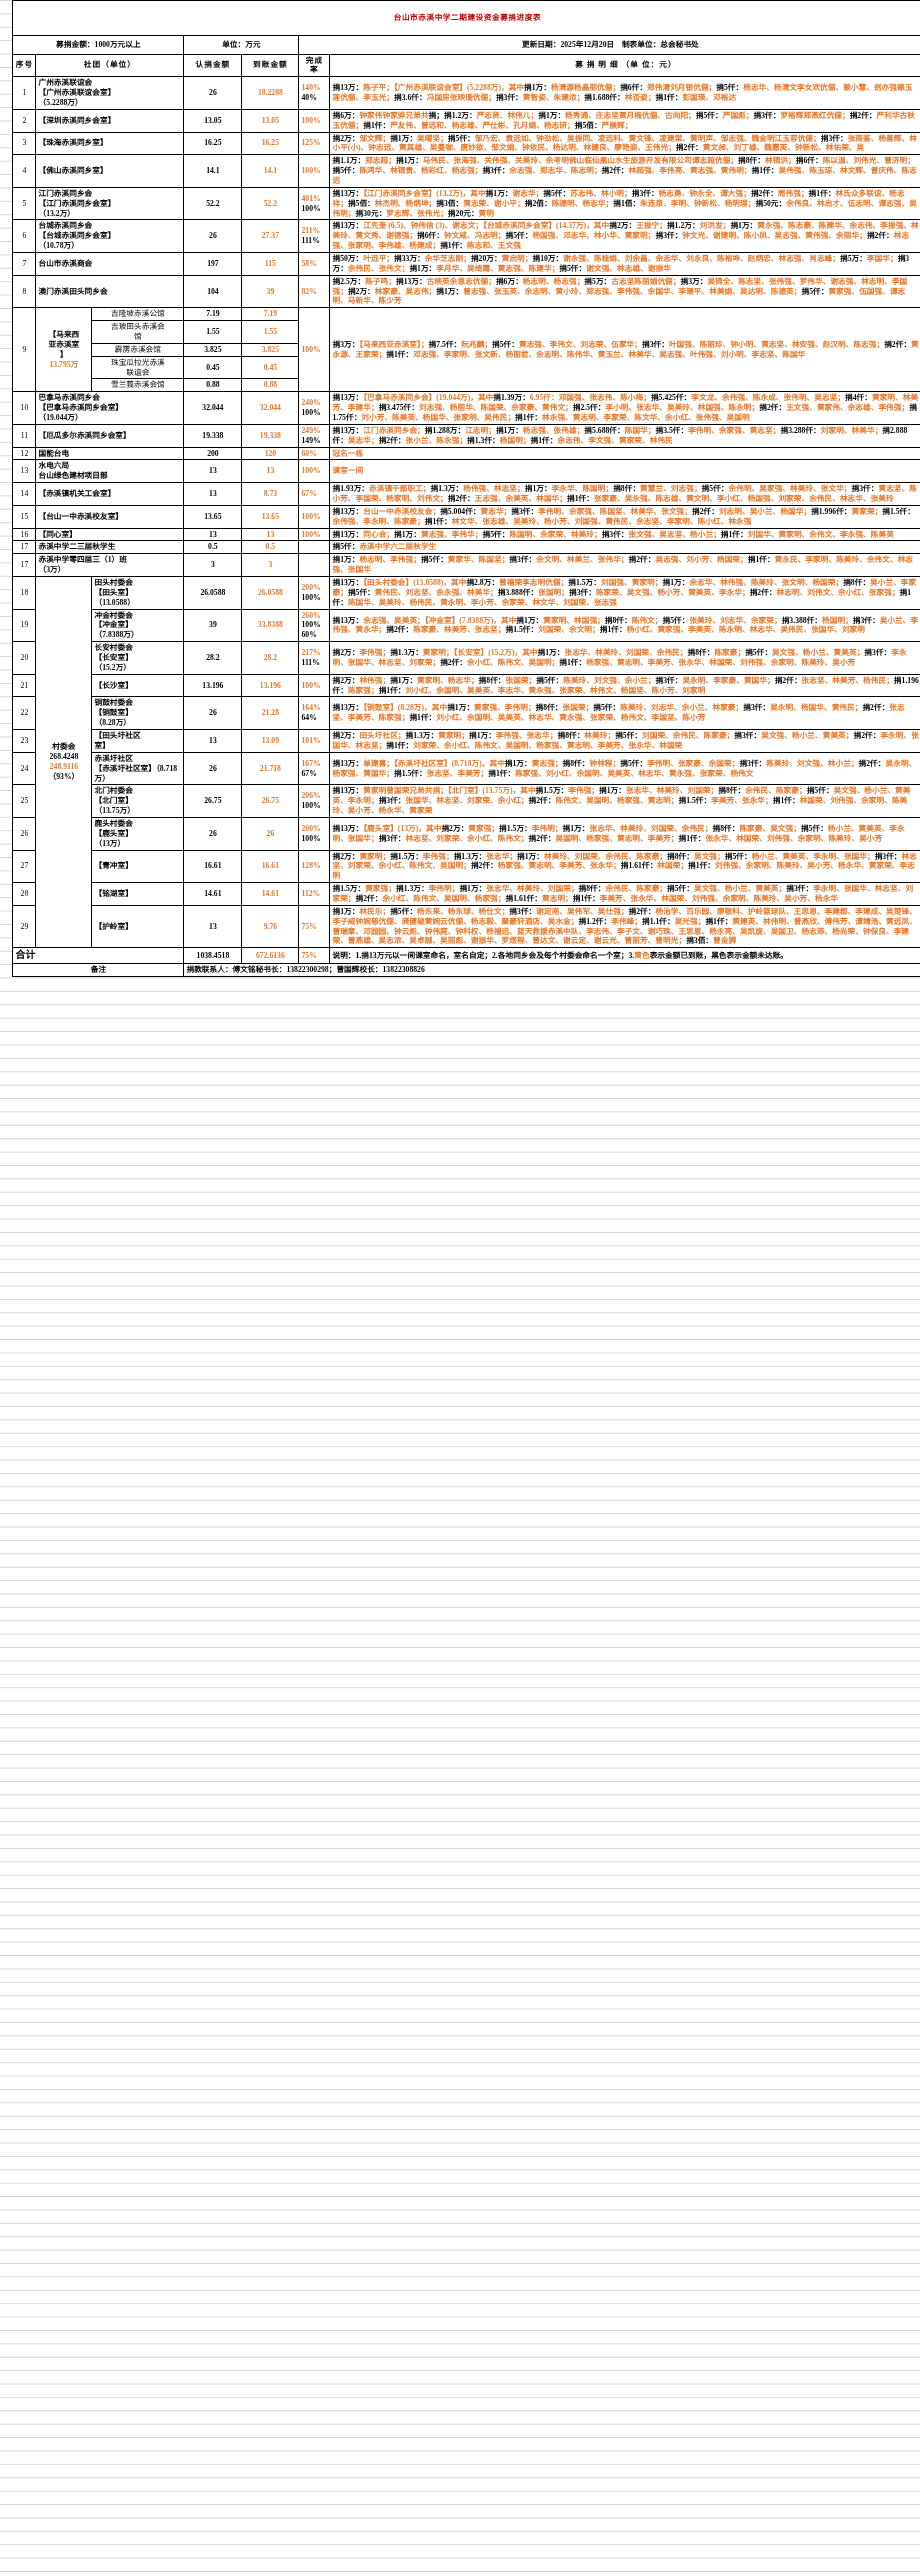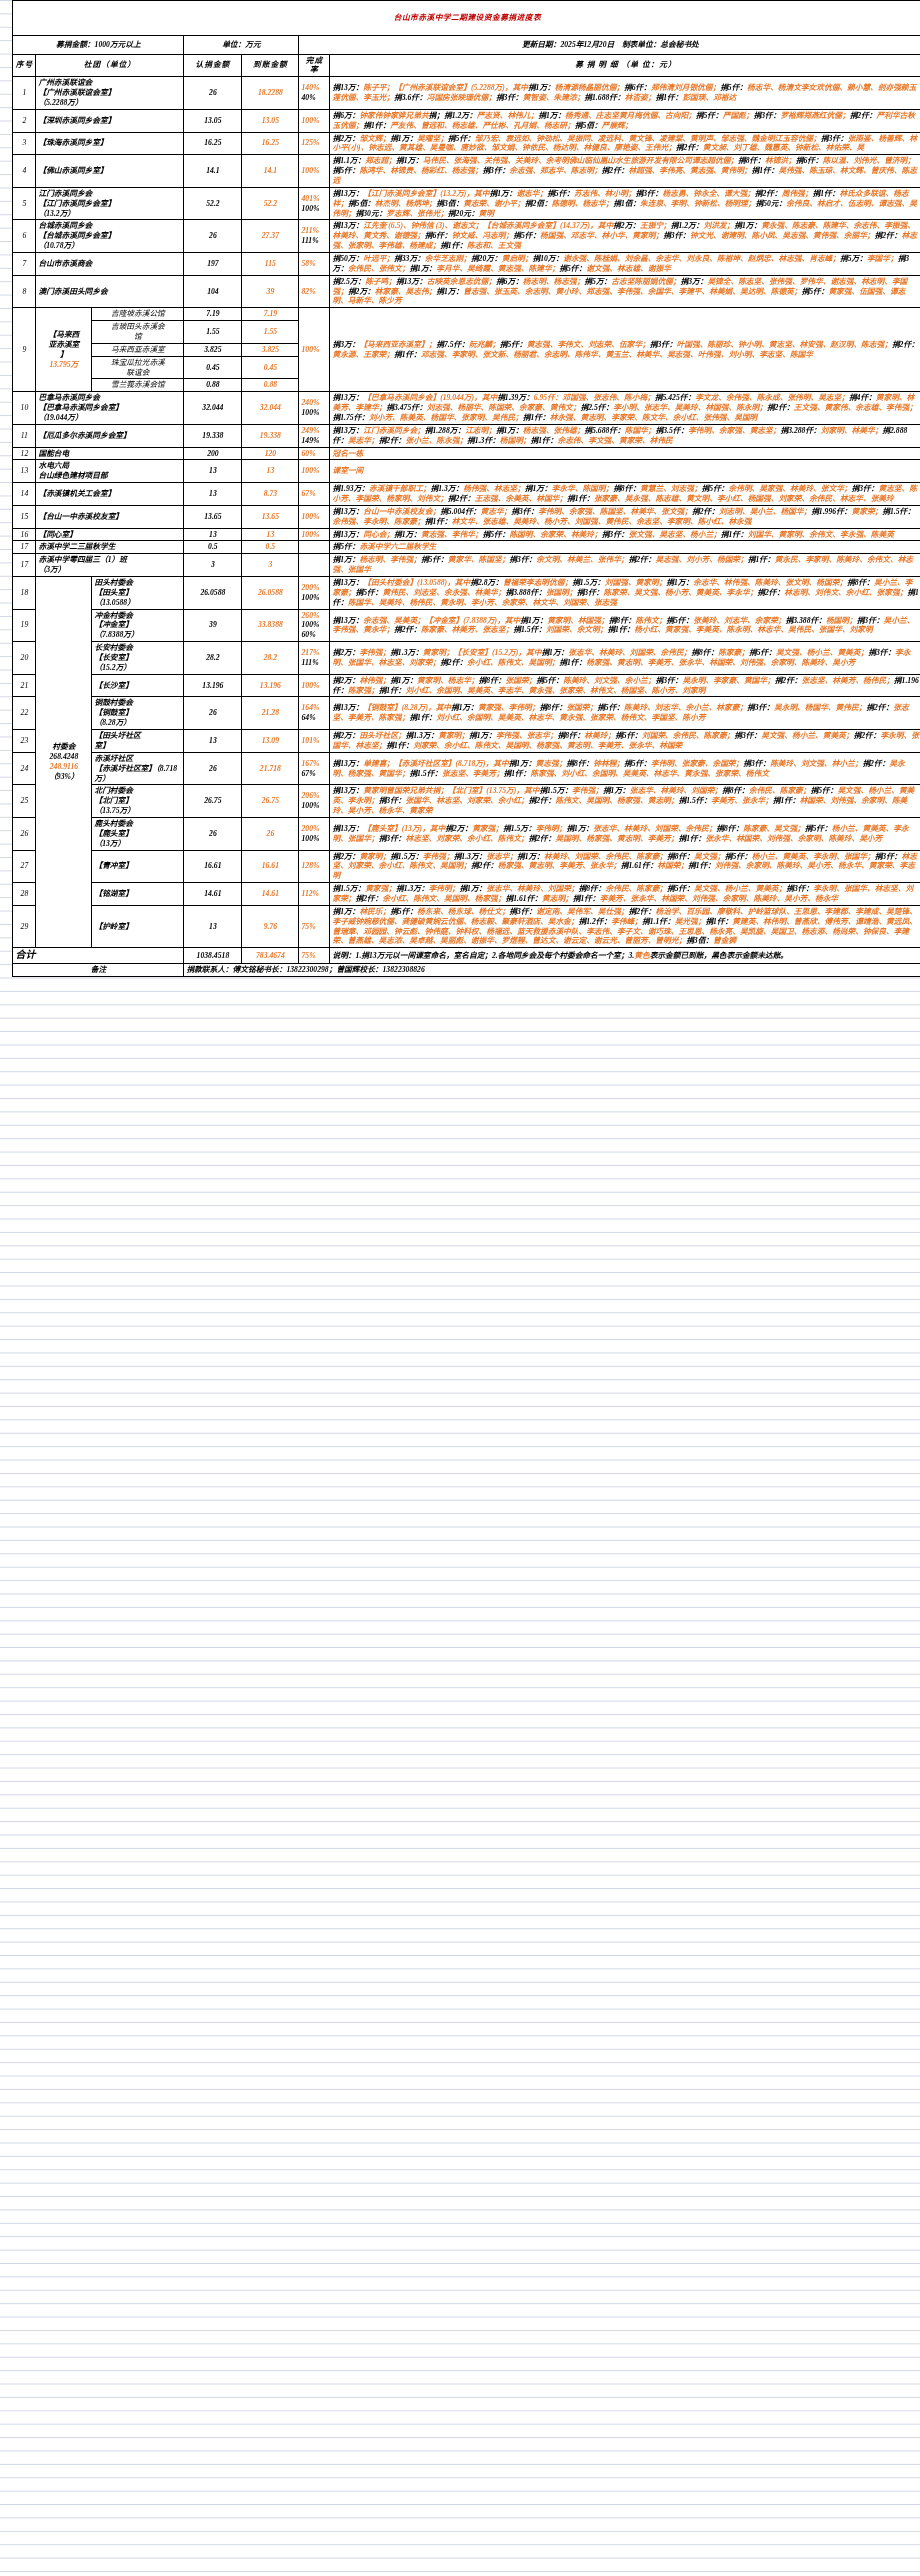--- a/index.html
+++ b/index.html
@@ -12,21 +12,21 @@
   
   .sheet-bg{
     position:absolute;top:0;left:0;width:921px;height:2610px;
     background-image:
       linear-gradient(to right, #d0d7e5 0.5px, transparent 0.5px),
       linear-gradient(to bottom, #d0d7e5 0.5px, transparent 0.5px);
     background-size:53px 13.4px;
     z-index:0;
     pointer-events:none;
   }
-  .wrap{position:relative;z-index:1;width:781px;font-style:italic;}
+  .wrap{position:relative;z-index:1;width:781px;}
 
   table.main{
     border-collapse:collapse;
     table-layout:fixed;
     width:908px;
     margin-left:12.4px;
     background:#fff;
     border:1.5px solid #000;
   }
   table.main td{
@@ -220,21 +220,21 @@
           <td class="paid">7.19</td>
           <td class="rate" rowspan="5">100%</td>
           <td class="detail" rowspan="5"><span class="k">捐3万：</span><span class="o">【马来西亚赤溪室】；</span><span class="k">捐7.5仟：</span><span class="o">阮兆麟；</span><span class="k">捐5仟：</span><span class="o">黄志强、李伟文、刘志荣、伍家华；</span><span class="k">捐3仟：</span><span class="o">叶国强、陈丽珍、钟小明、黄志坚、林安强、赵汉明、陈志强；</span><span class="k">捐2仟：</span><span class="o">黄永源、王家荣；</span><span class="k">捐1仟：</span><span class="o">邓志强、李家明、张文新、杨丽君、余志明、陈伟华、黄玉兰、林美华、吴志强、叶伟强、刘小明、李志坚、陈国华</span></td>
         </tr>
         <tr>
           <td class="sub">吉玻田头赤溪会<br>馆</td>
           <td class="num">1.55</td>
           <td class="paid">1.55</td>
         </tr>
         <tr>
-          <td class="sub">马来西亚赤溪室</td>
+          <td class="sub">霹雳赤溪会馆</td>
           <td class="num">3.825</td>
           <td class="paid">3.825</td>
         </tr>
         <tr>
           <td class="sub">珠宝瓜拉光赤溪<br>联谊会</td>
           <td class="num">0.45</td>
           <td class="paid">0.45</td>
         </tr>
         <tr>
           <td class="sub">雪兰莪赤溪会馆</td>
@@ -459,21 +459,21 @@
           <td class="num">13</td>
           <td class="paid">9.76</td>
           <td class="rate">
             <span class="or">75%</span>
           </td>
           <td class="detail"><span class="k">捐1万：</span><span class="o">林民乐；</span><span class="k">捐5仟：</span><span class="o">杨东来、杨东球、杨仕文；</span><span class="k">捐3仟：</span><span class="o">谢定南、吴伟军、吴仕强；</span><span class="k">捐2仟：</span><span class="o">杨治学、百乐园、廖敬科、护岭篮球队、王思恩、李建郡、李建成、吴楚锋、李子威钟婉慈伉俪、龚健破黄婉云伉俪、杨志毅、聚豪轩酒店、吴水金；</span><span class="k">捐1.2仟：</span><span class="o">李伟峰；</span><span class="k">捐1.1仟：</span><span class="o">吴光强；</span><span class="k">捐1仟：</span><span class="o">黄建英、林伟明、曾燕欣、傅伟芳、谭靖浩、黄远凤、曾瑞章、邓园园、钟云彪、钟伟庭、钟科权、杨福远、蓝天救援赤溪中队、李志伟、李子文、谢巧珠、王思恩、杨永亮、吴凯旋、吴国卫、杨志添、杨尚荣、钟保良、李建荣、曾燕雄、吴志浓、吴卓越、吴丽彪、谢振华、罗煜程、曾达文、谢云定、谢云光、曾丽芳、曾明光；</span><span class="k">捐3佰：</span><span class="o">曾金狮</span></td>
         </tr>
         <tr class="total thickt">
           <td class="lbl" colspan="3">合计</td>
           <td class="num">1038.4518</td>
-          <td class="paid">783.4674</td>
+          <td class="paid">672.6136</td>
           <td class="rate">75%</td>
           <td class="note"><span>说明：1.捐13万元以一间课室命名，室名自定；2.各地同乡会及每个村委会命名一个室；3.</span><span class="o">黄色</span><span>表示金额已到账，黑色表示金额未达账。</span></td>
         </tr>
         <tr class="thickt">
           <td class="remark-lbl" colspan="3">备注</td>
           <td class="remark-val" colspan="4">捐款联系人：傅文铭秘书长：13822300298；曾国辉校长：13822308826</td>
         </tr>
       </tbody>
 </table>
 </div>

